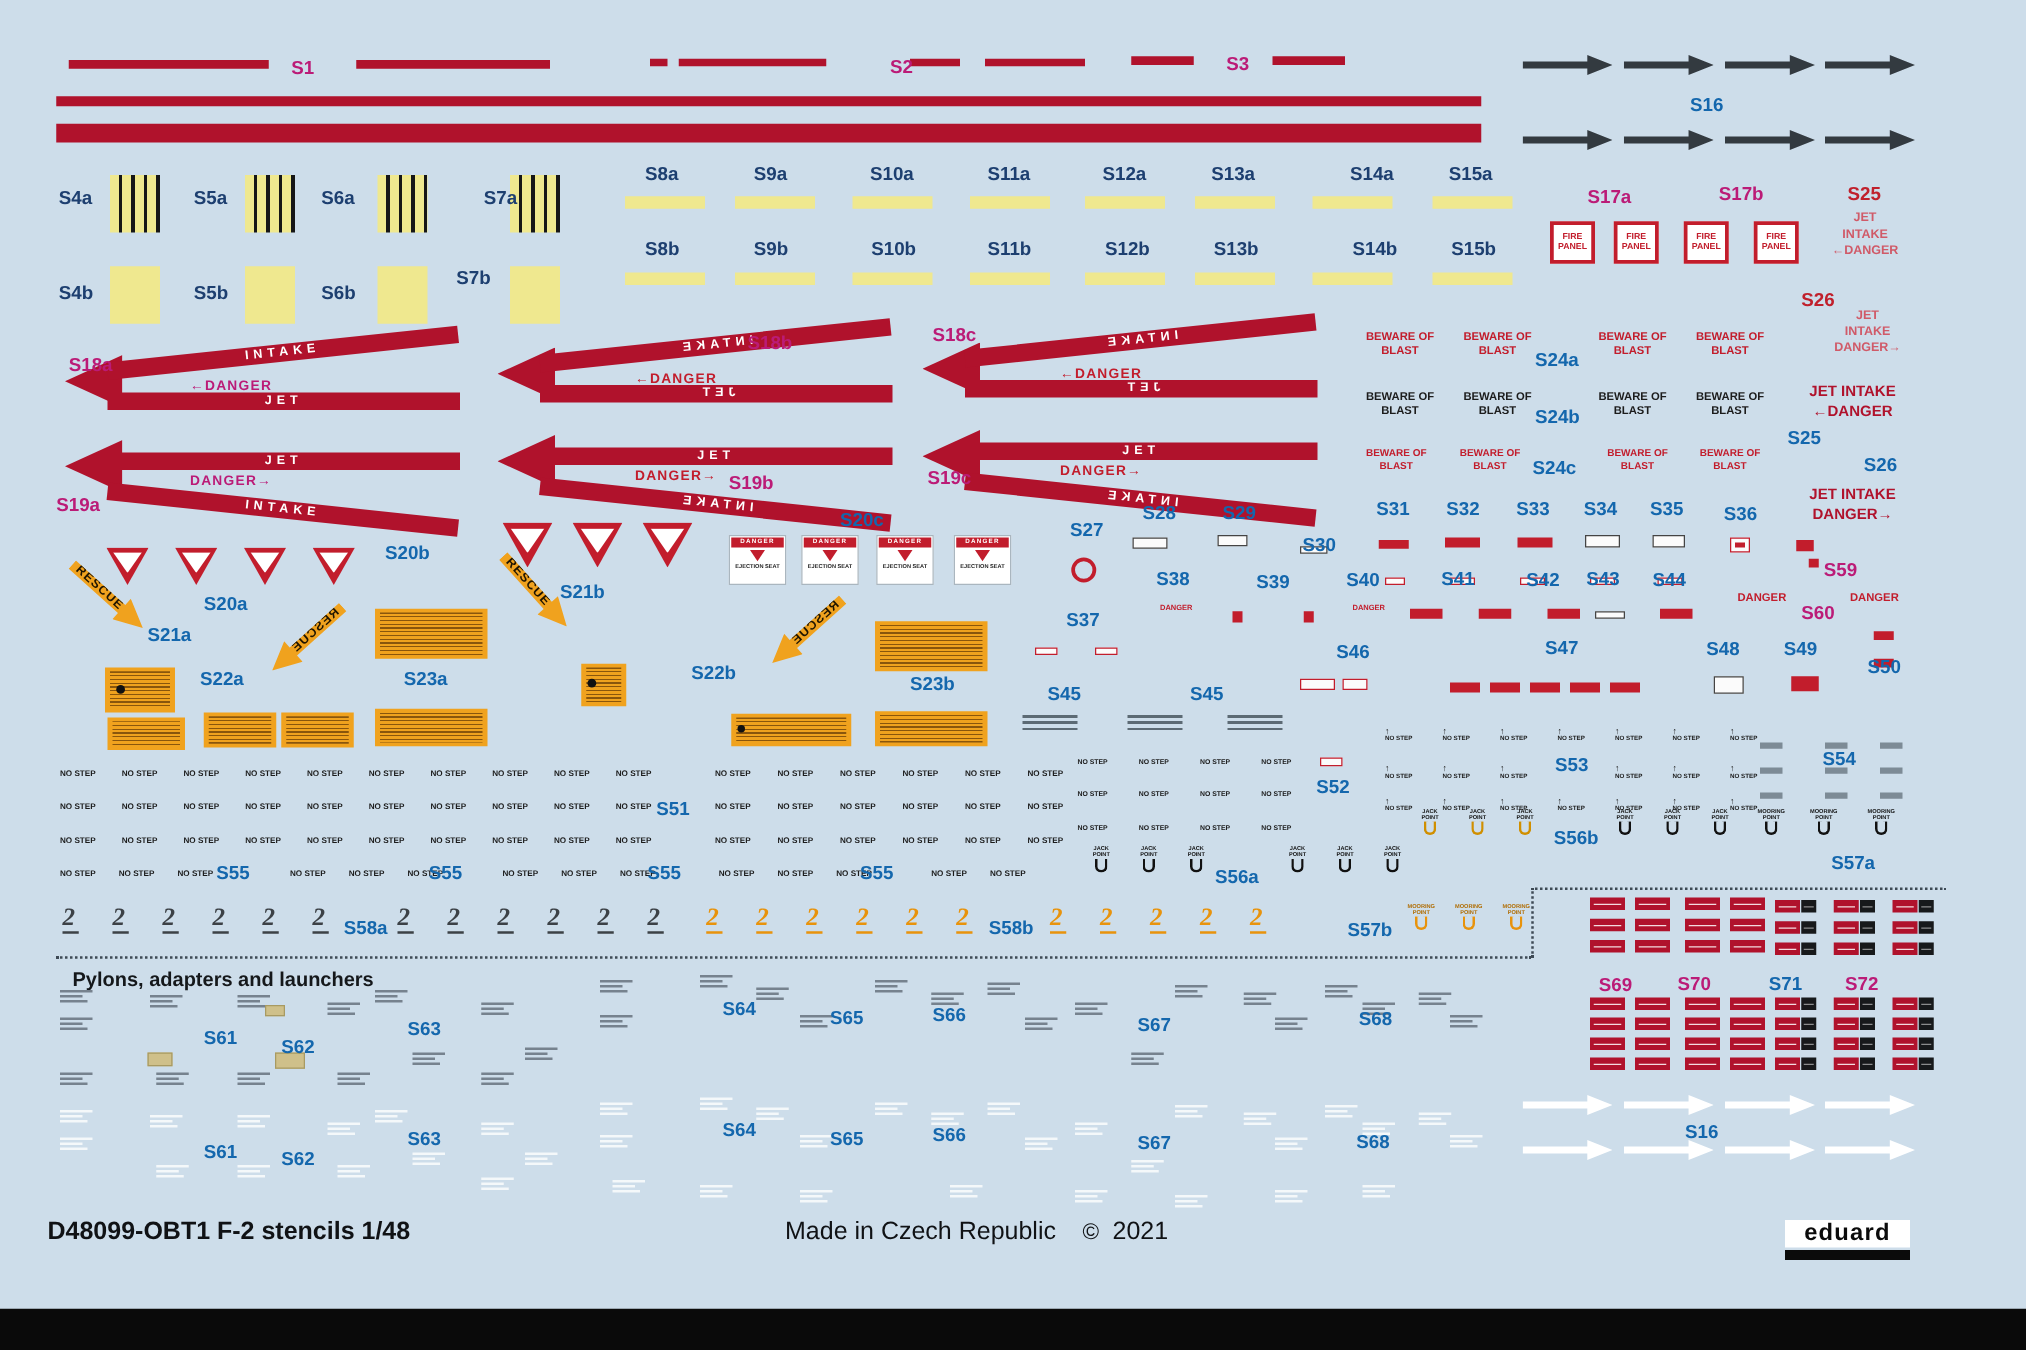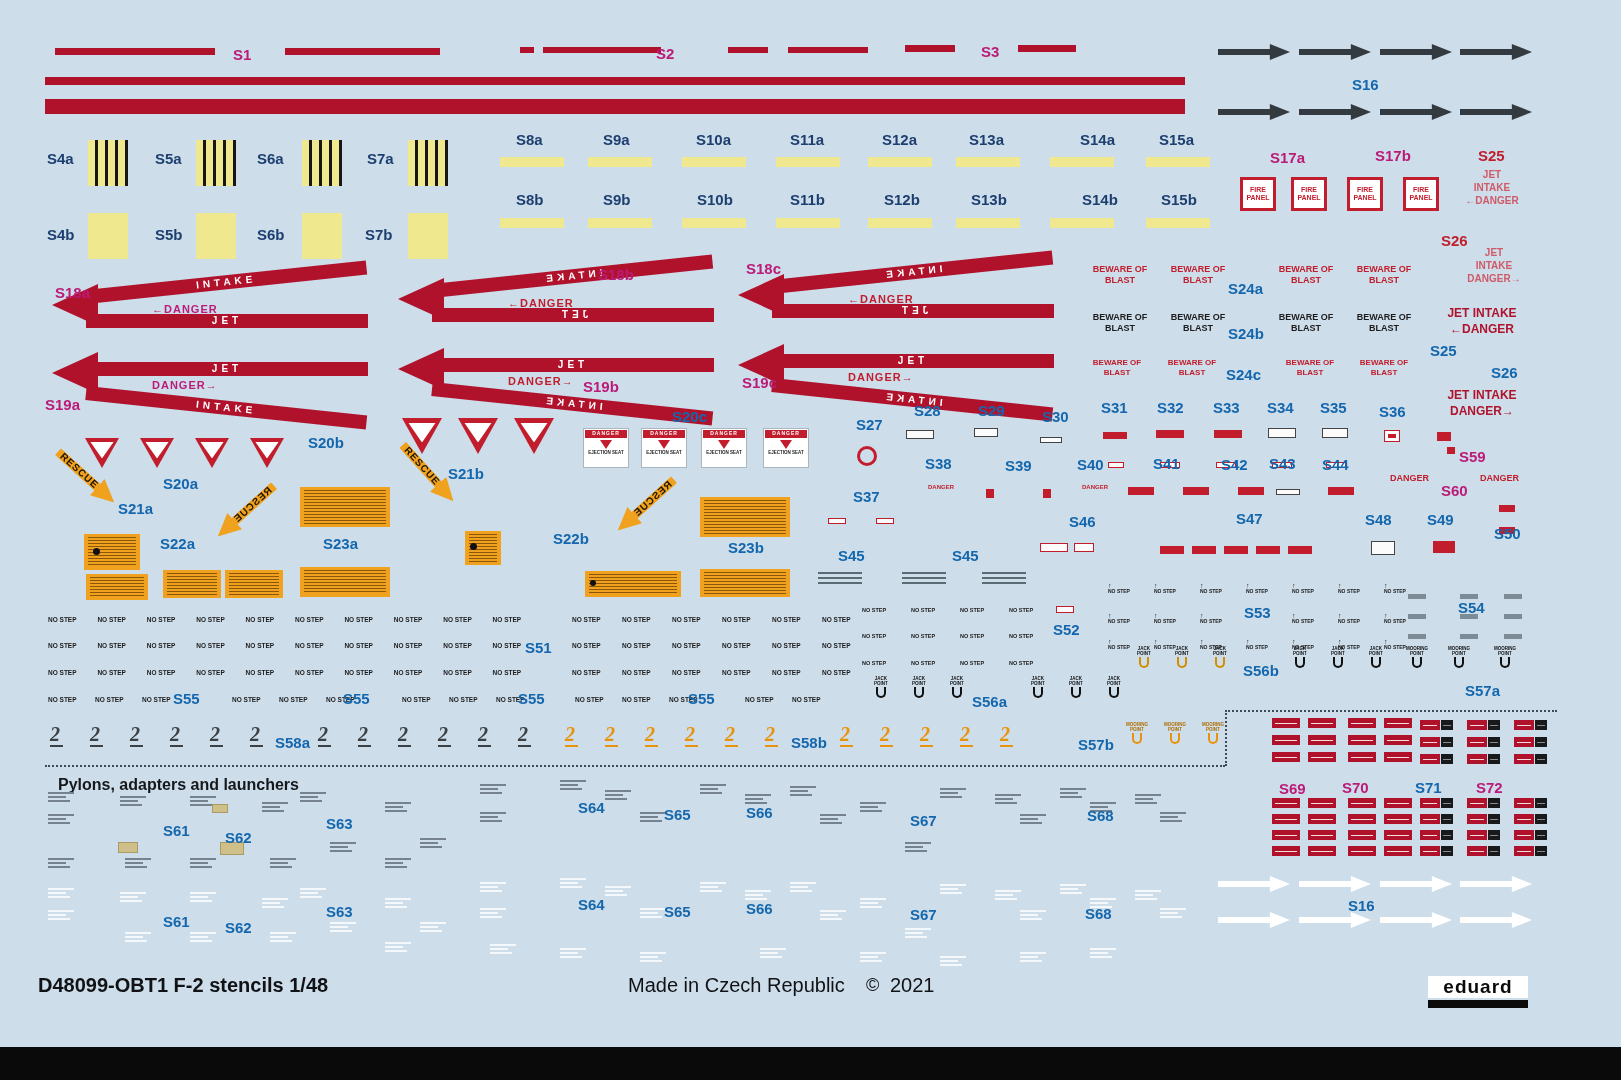--- a/index.html
+++ b/index.html
@@ -1022,31 +1022,31 @@
     <div class="abs rp" style="left: 1514px; top: 846px; width: 20px; height: 10px;"></div>
     <div class="abs kp" style="left: 1535px; top: 798px; width: 12px; height: 10px;"></div>
     <div class="abs kp" style="left: 1535px; top: 814px; width: 12px; height: 10px;"></div>
     <div class="abs kp" style="left: 1535px; top: 830px; width: 12px; height: 10px;"></div>
     <div class="abs kp" style="left: 1535px; top: 846px; width: 12px; height: 10px;"></div>
     <div class="abs dot-h" style="left: 45px; top: 765px; width: 1180px; height: 0px;"></div>
     <div class="abs dot-v" style="left: 1225px; top: 710px; width: 0px; height: 56px;"></div>
     <div class="abs dot-h" style="left: 1225px; top: 710px; width: 332px; height: 0px;"></div>
     <div class="abs bbar" style="left: 0px; top: 1047px; width: 1621px; height: 33px; background: rgb(10, 10, 10);"></div>
     <span class="lbl m" style="left:233px;top:46px">S1</span>
-    <span class="lbl m" style="left:656px;top:45px">S2</span>
+    <span class="lbl m" style="left:712px;top:45px">S2</span>
     <span class="lbl m" style="left:981px;top:43px">S3</span>
     <span class="lbl b" style="left:1352px;top:76px">S16</span>
     <span class="lbl n" style="left:47px;top:150px">S4a</span>
     <span class="lbl n" style="left:155px;top:150px">S5a</span>
     <span class="lbl n" style="left:257px;top:150px">S6a</span>
-    <span class="lbl n" style="left:367px;top:150px">S7a</span>
+    <span class="lbl n" style="left:387px;top:150px">S7a</span>
     <span class="lbl n" style="left:47px;top:226px">S4b</span>
     <span class="lbl n" style="left:155px;top:226px">S5b</span>
     <span class="lbl n" style="left:257px;top:226px">S6b</span>
-    <span class="lbl n" style="left:365px;top:226px">S7b</span>
+    <span class="lbl n" style="left:365px;top:214px">S7b</span>
     <span class="lbl n" style="left:516px;top:131px">S8a</span>
     <span class="lbl n" style="left:603px;top:131px">S9a</span>
     <span class="lbl n" style="left:696px;top:131px">S10a</span>
     <span class="lbl n" style="left:790px;top:131px">S11a</span>
     <span class="lbl n" style="left:882px;top:131px">S12a</span>
     <span class="lbl n" style="left:969px;top:131px">S13a</span>
     <span class="lbl n" style="left:1080px;top:131px">S14a</span>
     <span class="lbl n" style="left:1159px;top:131px">S15a</span>
     <span class="lbl n" style="left:516px;top:191px">S8b</span>
     <span class="lbl n" style="left:603px;top:191px">S9b</span>
@@ -1076,21 +1076,21 @@
     <span class="lbl b" style="left:448px;top:465px">S21b</span>
     <span class="lbl b" style="left:672px;top:408px">S20c</span>
     <span class="lbl b" style="left:118px;top:500px">S21a</span>
     <span class="lbl b" style="left:160px;top:535px">S22a</span>
     <span class="lbl b" style="left:323px;top:535px">S23a</span>
     <span class="lbl b" style="left:553px;top:530px">S22b</span>
     <span class="lbl b" style="left:728px;top:539px">S23b</span>
     <span class="lbl b" style="left:856px;top:416px">S27</span>
     <span class="lbl b" style="left:914px;top:402px">S28</span>
     <span class="lbl b" style="left:978px;top:402px">S29</span>
-    <span class="lbl b" style="left:1042px;top:408px">S30</span>
+    <span class="lbl b" style="left:1042px;top:428px">S30</span>
     <span class="lbl b" style="left:1101px;top:399px">S31</span>
     <span class="lbl b" style="left:1157px;top:399px">S32</span>
     <span class="lbl b" style="left:1213px;top:399px">S33</span>
     <span class="lbl b" style="left:1267px;top:399px">S34</span>
     <span class="lbl b" style="left:1320px;top:399px">S35</span>
     <span class="lbl b" style="left:1379px;top:403px">S36</span>
     <span class="lbl b" style="left:853px;top:488px">S37</span>
     <span class="lbl b" style="left:925px;top:455px">S38</span>
     <span class="lbl b" style="left:1005px;top:457px">S39</span>
     <span class="lbl b" style="left:1077px;top:456px">S40</span>

